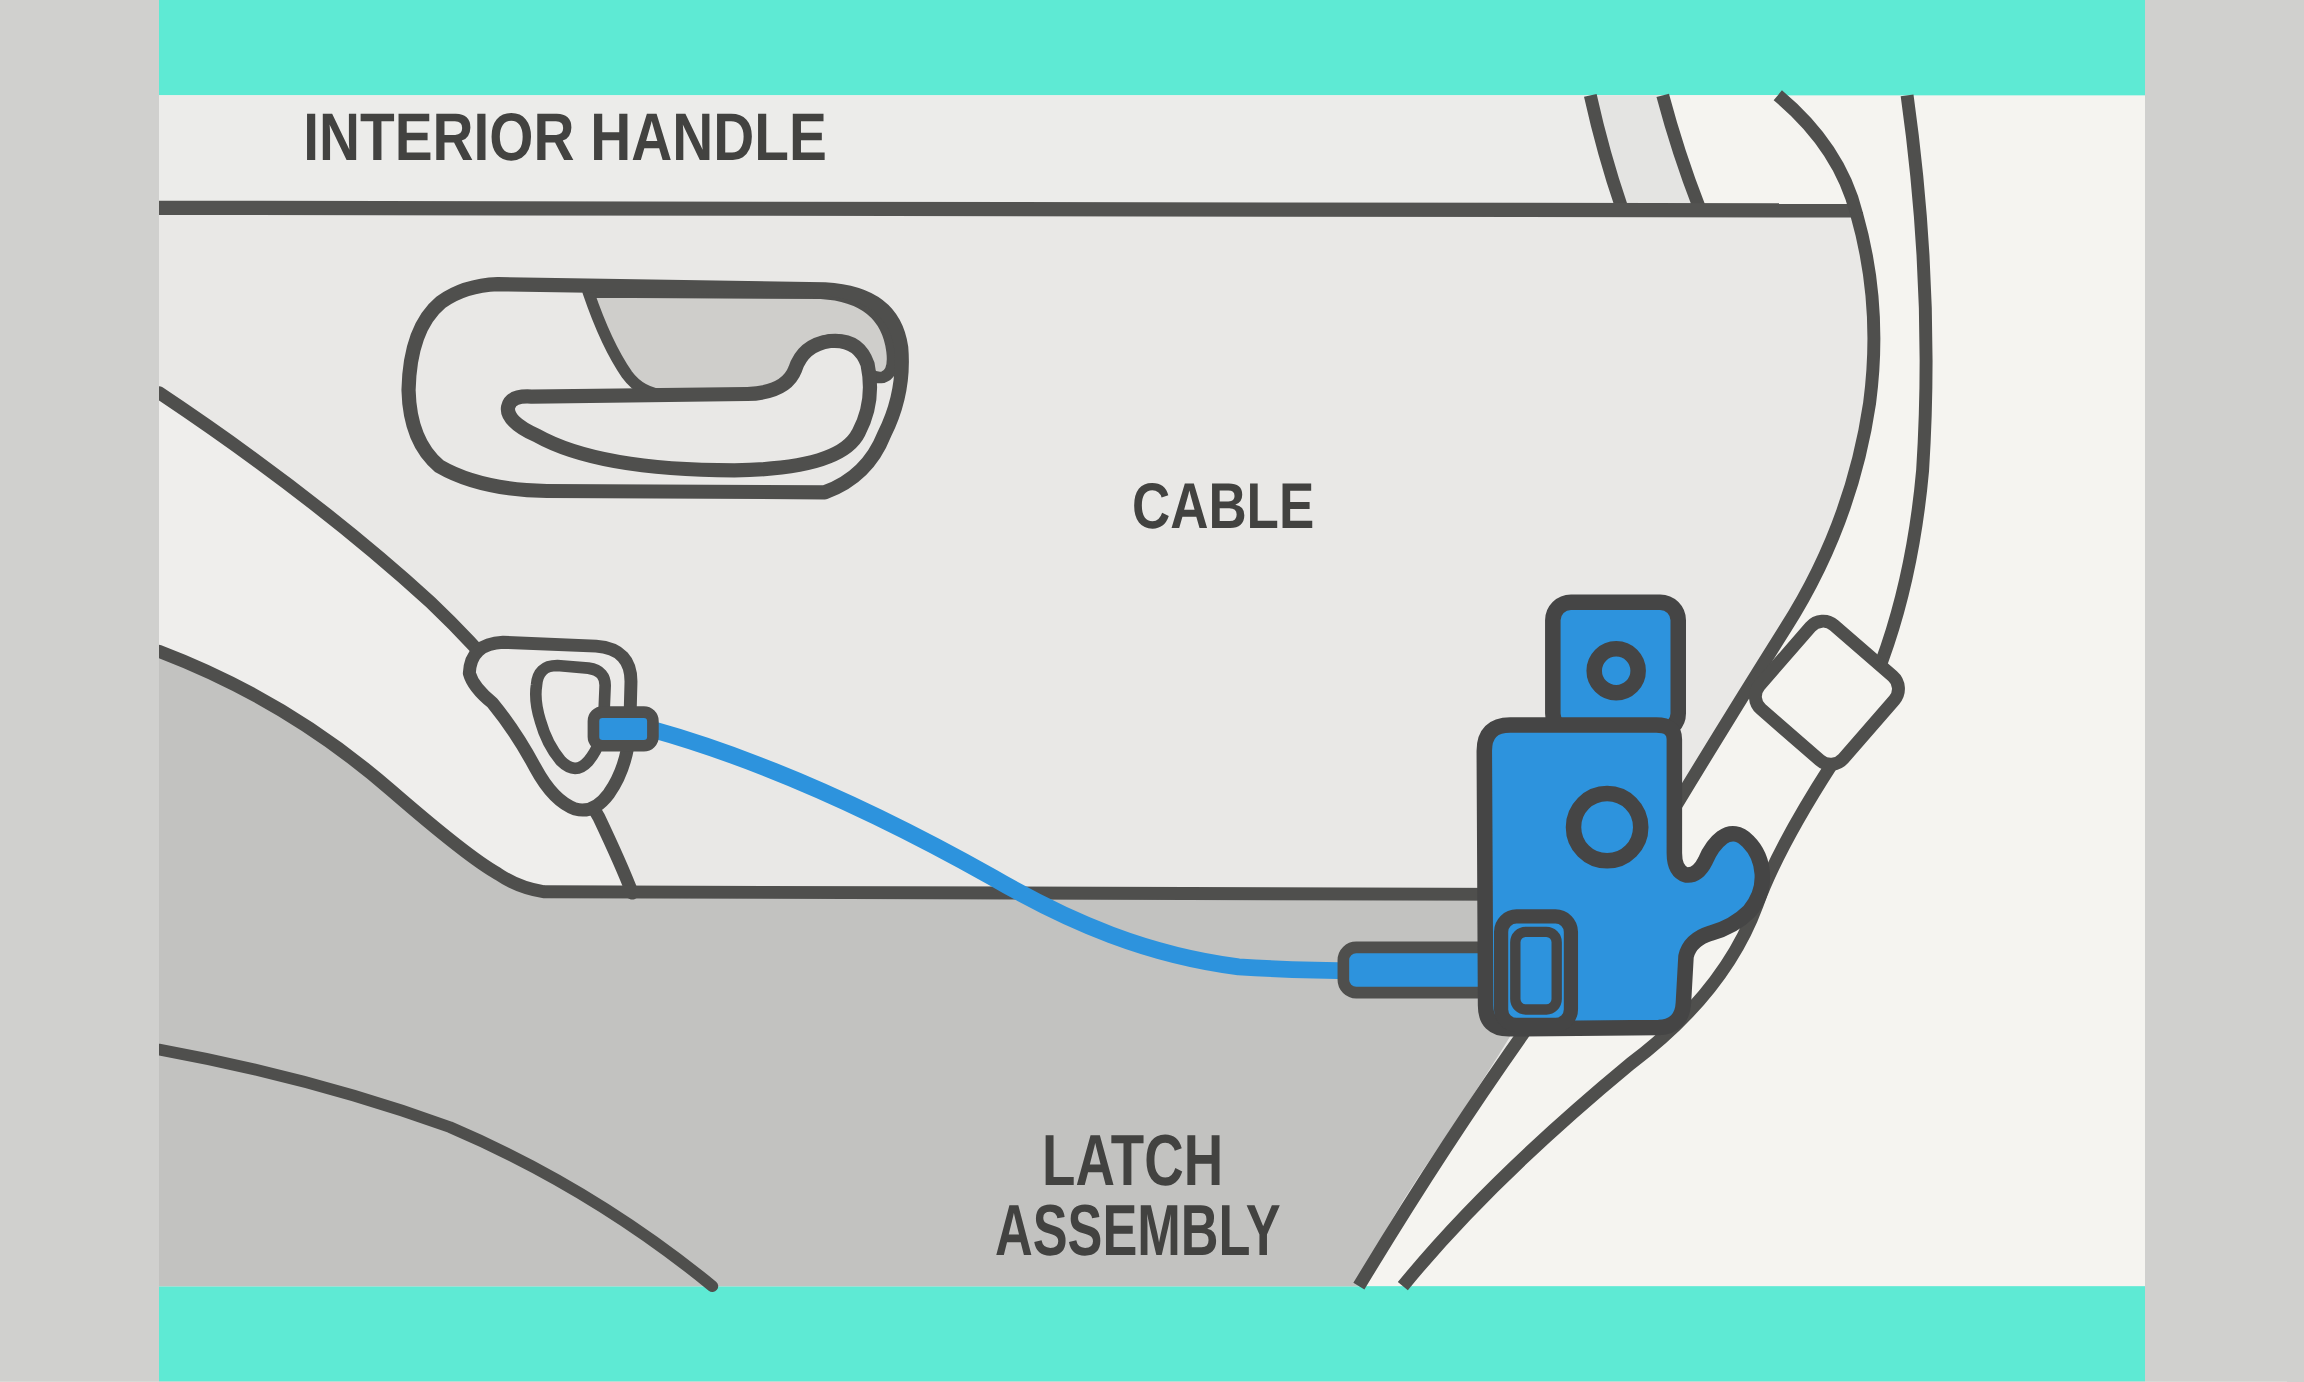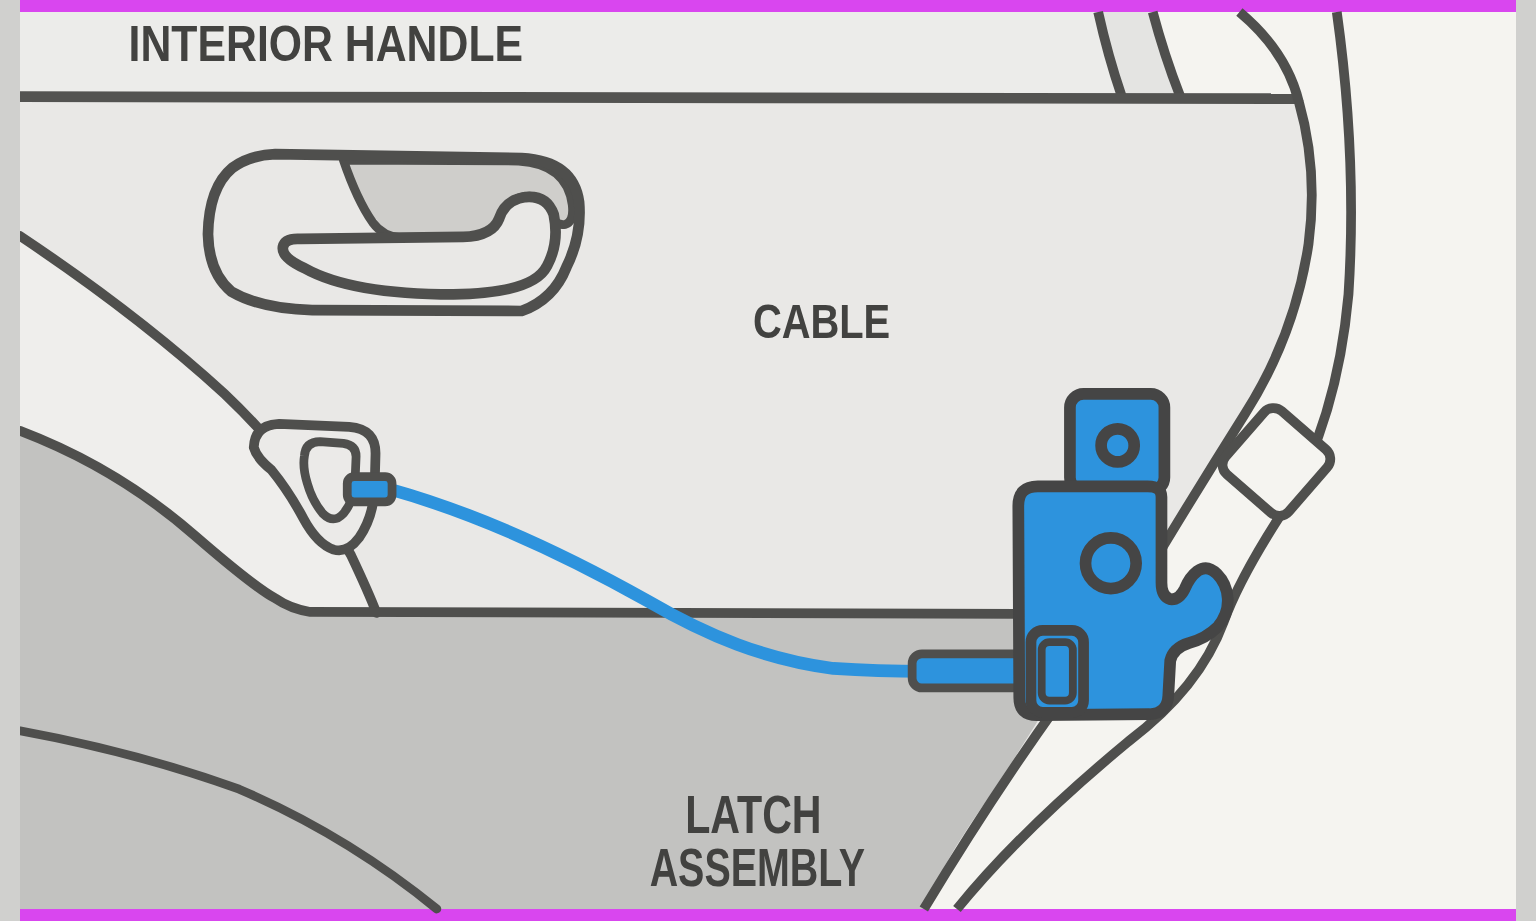--- a/index.html
+++ b/index.html
@@ -1,21 +1,21 @@
 <!DOCTYPE html>
 <html><head>
 <meta charset="utf-8">
 <style>
   html,body{margin:0;padding:0;background:#d0d0ce;}
   #stage{
     position:relative;
-    width:1496px;height:921px;
+    width:1324px;height:921px;
     margin:0 auto;
     overflow:hidden;
-    background:#d946ef;
+    background:#5eead4;
     font-family:"Liberation Sans","DejaVu Sans",sans-serif;
   }
   #stage svg{position:absolute;left:0;top:0;width:100%;height:100%;display:block;}
   text.diagram-label{
     font-family:"Liberation Sans","DejaVu Sans",sans-serif;
     font-weight:700;
     fill:#424240;
   }
 </style>
 </head>

